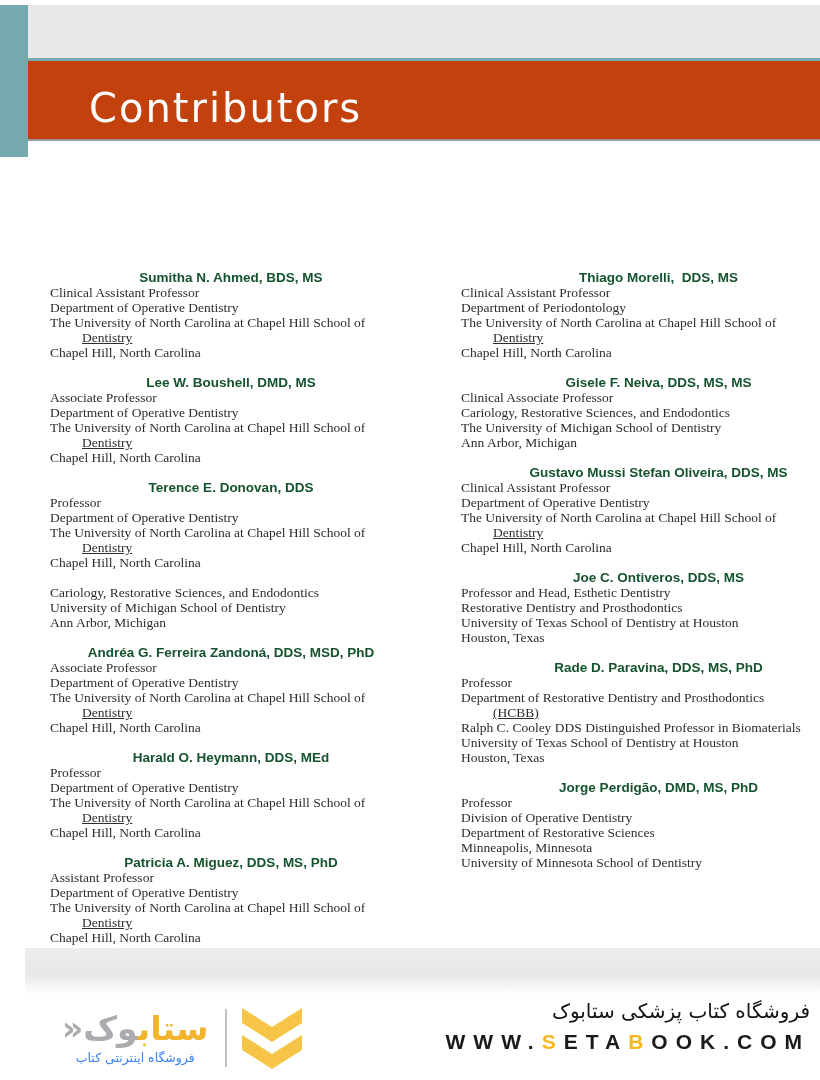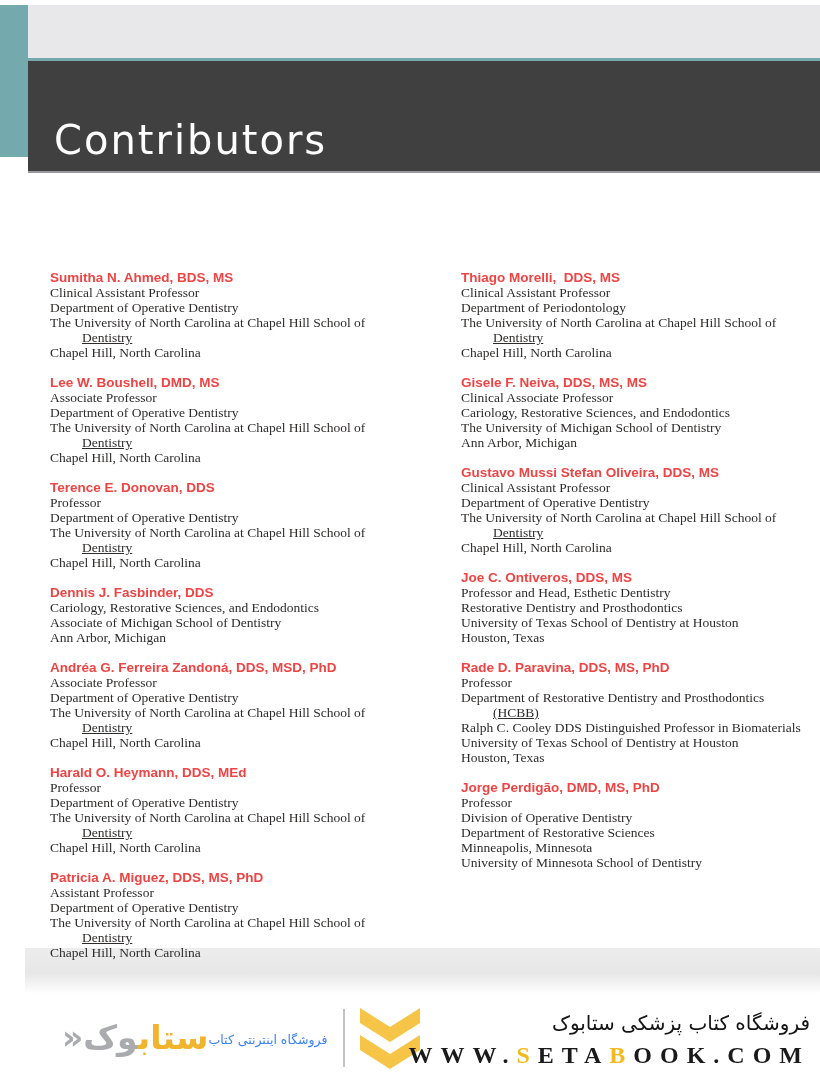--- a/index.html
+++ b/index.html
@@ -3,58 +3,58 @@
 <meta charset="utf-8">
 <style>
   html,body{margin:0;padding:0;background:#ffffff;}
   .page{position:relative;width:820px;height:1080px;background:#ffffff;overflow:hidden;
         font-family:"Liberation Sans",sans-serif;}
 
   
   .teal-stripe{position:absolute;left:0;top:5px;width:28px;height:152px;background:#74aaad;}
   .band{position:absolute;left:28px;top:5px;right:0;height:53px;background:#e8e8ea;}
   .teal-line{position:absolute;left:28px;top:58px;right:0;height:3px;background:#74aaad;}
-  .banner{position:absolute;left:28px;top:61px;right:0;height:112px;background:#404040;
+  .banner{position:absolute;left:28px;top:61px;right:0;height:80px;background:#c2410c;
           border-bottom:2px solid #97999c;box-sizing:border-box;
-          display:flex;align-items:flex-end;}
+          display:flex;align-items:flex-end;padding-left:35px;}
   .banner .title{margin:0 0 8px 26px;color:#fdfdfd;font-size:40px;font-weight:400;
           letter-spacing:2px;font-family:"DejaVu Sans",sans-serif;}
 
   
   .shadow-band{position:absolute;left:25px;right:0;top:948px;height:46px;z-index:0;
           background:linear-gradient(to bottom,#ededee 0%,#e7e7e8 55%,#ffffff 100%);}
 
   
   .columns{position:absolute;top:270px;left:0;right:0;z-index:1;}
   .col{position:absolute;top:0;}
   .col-left{left:50px;width:362px;}
   .col-right{left:417px;width:395px;margin-left:44px;}
   .entry{margin-bottom:15px;}
   .entry-name{font-family:"Liberation Sans",sans-serif;font-weight:bold;font-size:13.5px;
-          line-height:15px;color:#ef4444;white-space:nowrap;}
+          line-height:15px;color:#14532d;white-space:nowrap;text-align:center;}
   .entry-line{font-family:"Liberation Serif",serif;font-size:13.5px;line-height:15px;
           color:#2e2c2b;white-space:nowrap;}
   .entry-line.indent{padding-left:32px;text-decoration:underline;}
 
   
   .footer{position:absolute;left:0;right:0;top:993px;height:87px;background:#ffffff;z-index:2;}
   .logo{position:absolute;left:62px;top:10px;display:flex;align-items:center;}
-  .wordmark-block{display:flex;flex-direction:row;align-items:center;}
+  .wordmark-block{display:flex;flex-direction:column;align-items:center;}
   .wordmark{direction:rtl;font-family:"DejaVu Sans",sans-serif;font-weight:bold;
           font-size:33px;line-height:1.1;white-space:nowrap;}
   .wm-yellow{color:#f2b42d;}
   .wm-gray{color:#a9abae;}
   .logo-caption{color:#3b82f6;font-size:12.5px;margin-top:3px;
           font-family:"DejaVu Sans",sans-serif;direction:rtl;}
   .logo-divider{width:2px;height:58px;background:#c2c2c2;margin:0 12px 0 16px;}
   .chevron{width:66px;height:70px;display:block;}
-  .footer-right{position:absolute;right:10px;top:6px;text-align:right;margin-top:12px;}
+  .footer-right{position:absolute;right:10px;top:6px;text-align:right;}
   .tagline{font-family:"DejaVu Sans",sans-serif;font-size:20px;color:#141414;direction:rtl;}
-  .url{margin-top:7px;font-family:Liberation Serif, serif;font-weight:bold;
-          font-size:24px;letter-spacing:8px;color:#1a1a1a;white-space:nowrap;}
+  .url{margin-top:7px;font-family:Liberation Sans, sans-serif;font-weight:bold;
+          font-size:21px;letter-spacing:8px;color:#1a1a1a;white-space:nowrap;}
   .url .accent{color:#f5b91f;}
 </style>
 </head>
 <body>
 
 <div class="page">
 
   <div class="teal-stripe"></div>
   <div class="band"></div>
   <div class="teal-line"></div>
@@ -84,23 +84,22 @@
         </div>
         <div class="entry">
           <div class="entry-name">Terence E. Donovan, DDS</div>
           <div class="entry-line">Professor</div>
           <div class="entry-line">Department of Operative Dentistry</div>
           <div class="entry-line">The University of North Carolina at Chapel Hill School of</div>
           <div class="entry-line indent">Dentistry</div>
           <div class="entry-line">Chapel Hill, North Carolina</div>
         </div>
         <div class="entry">
-          <div class="entry-name">Dennis J. Fasbinder, DDS</div>
           <div class="entry-line">Cariology, Restorative Sciences, and Endodontics</div>
-          <div class="entry-line">Associate of Michigan School of Dentistry</div>
+          <div class="entry-line">University of Michigan School of Dentistry</div>
           <div class="entry-line">Ann Arbor, Michigan</div>
         </div>
         <div class="entry">
           <div class="entry-name">Andréa G. Ferreira Zandoná, DDS, MSD, PhD</div>
           <div class="entry-line">Associate Professor</div>
           <div class="entry-line">Department of Operative Dentistry</div>
           <div class="entry-line">The University of North Carolina at Chapel Hill School of</div>
           <div class="entry-line indent">Dentistry</div>
           <div class="entry-line">Chapel Hill, North Carolina</div>
         </div>

